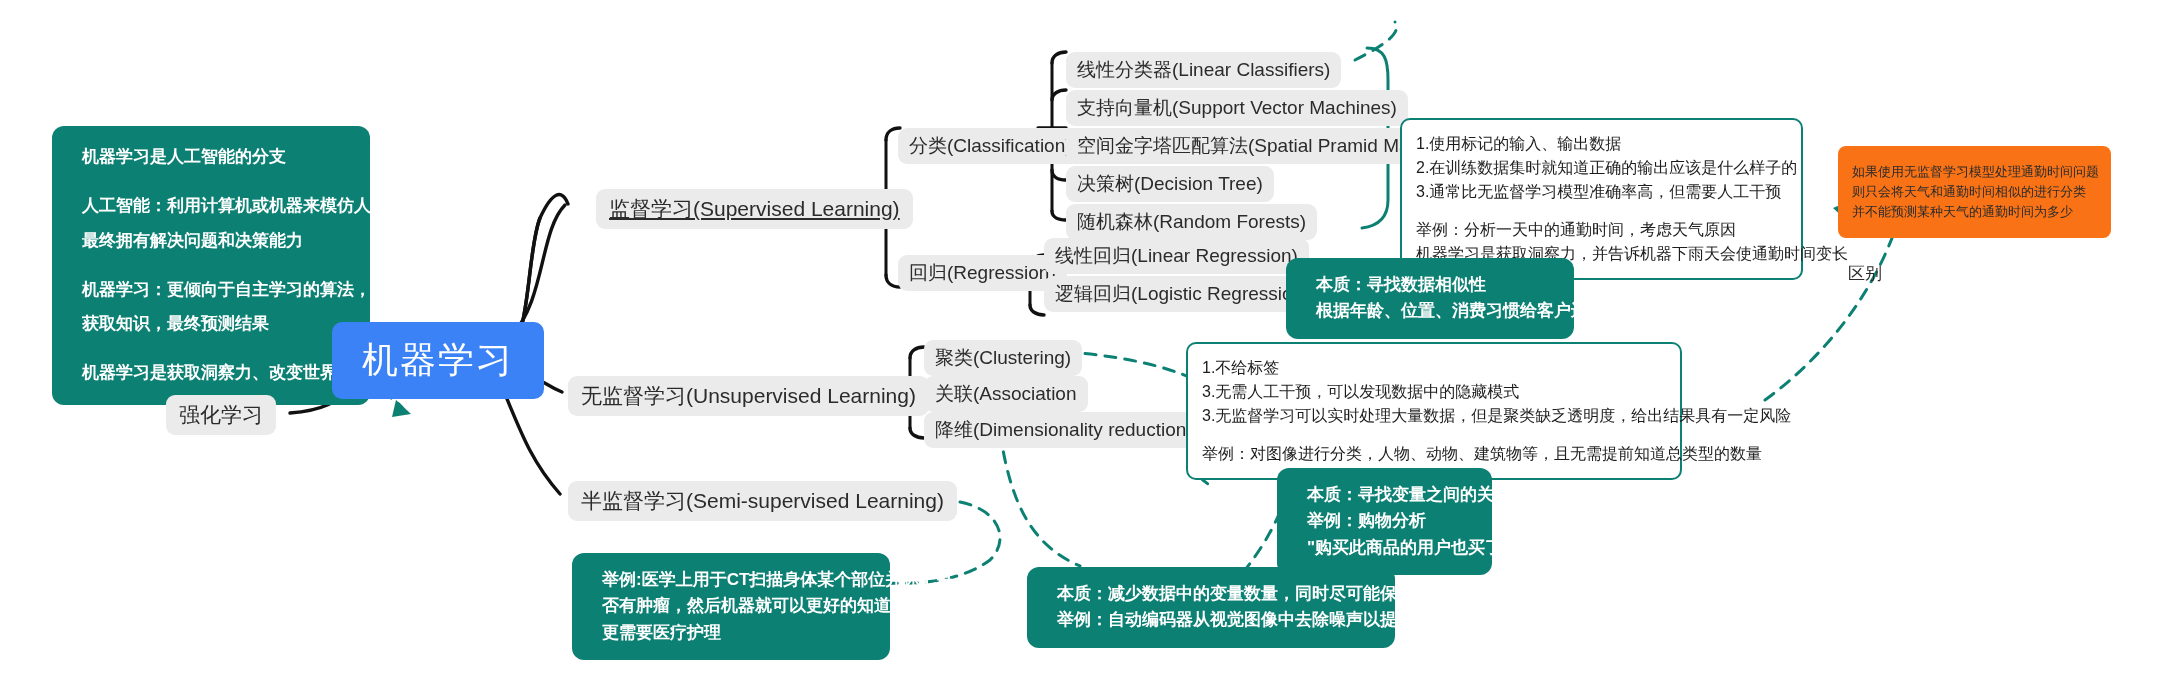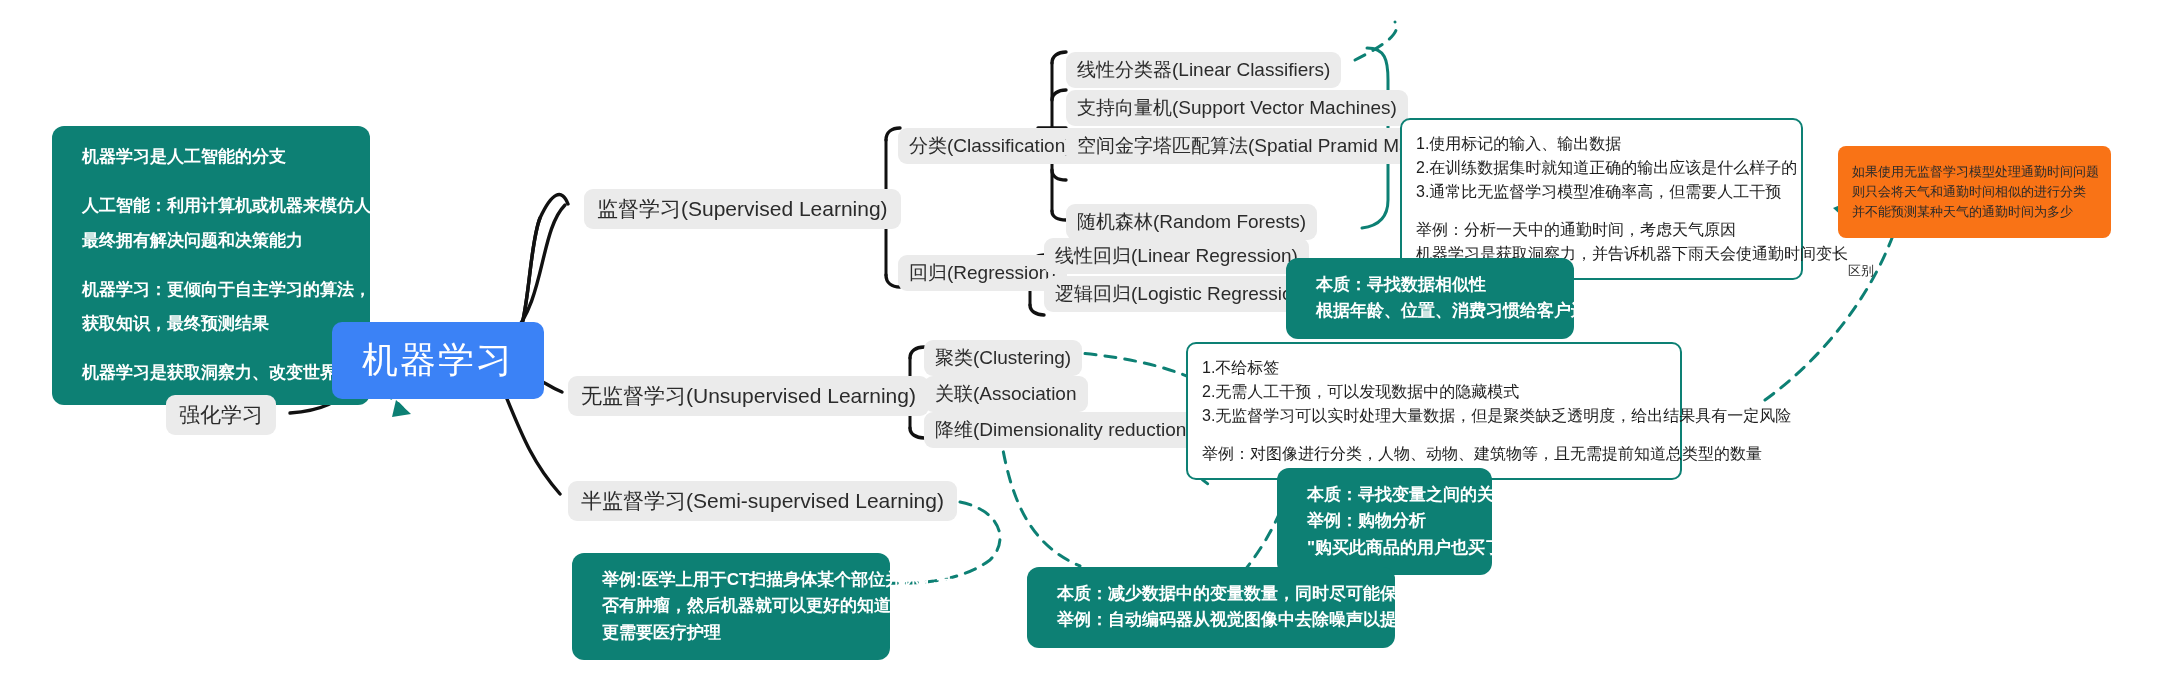--- a/index.html
+++ b/index.html
@@ -39,21 +39,21 @@
     background:#ffffff;color:#1d1d1d;border:2.5px solid #0d8074;border-radius:10px;
     padding:12px 14px;font-size:16px;line-height:1.5;
   }
   
   .greynote{
     background:#f97316;color:#2b2b2b;border-radius:8px;
     padding:16px 14px;font-size:13px;line-height:1.55;
   }
   .line{display:block;white-space:nowrap;}
   .spacer{display:block;height:14px;}
-  .edge-label{position:absolute;font-size:13px;color:#2b2b2b;white-space:nowrap;}
+  .edge-label{position:absolute;font-size:17px;color:#2b2b2b;white-space:nowrap;}
 </style>
 </head>
 <body>
 
 <div id="canvas">
 
   <svg class="links" viewBox="0 0 2163 700">
     <g fill="none" stroke="#111111" stroke-width="3.4" stroke-linecap="round">
 
       <path d="M508,345 C530,345 527,250 540,218 C552,192 562,188 568,204"></path>
@@ -139,30 +139,31 @@
     <span class="line">机器学习：更倾向于自主学习的算法，从数据中</span>
     <span class="line">获取知识，最终预测结果</span>
     <span class="spacer"></span>
     <span class="line">机器学习是获取洞察力、改变世界的有效方式</span>
   </div>
 
   <div class="node pill" style="left:166px;top:395px;">强化学习</div>
 
   <div class="node center-node" style="left:332px;top:322px;">机器学习</div>
 
-  <div class="node pill" style="left:584px;top:189px;">监督学习(Supervised Learning)</div>
+  <div class="node pill" style="left:596px;top:189px;text-decoration:underline;">监督学习(Supervised Learning)</div>
   <div class="node pill" style="left:568px;top:376px;">无监督学习(Unsupervised Learning)</div>
   <div class="node pill" style="left:568px;top:481px;">半监督学习(Semi-supervised Learning)</div>
 
   <div class="node pill small" style="left:898px;top:128px;">分类(Classification)</div>
   <div class="node pill small" style="left:898px;top:255px;">回归(Regression)</div>
 
   <div class="node pill small" style="left:1066px;top:52px;">线性分类器(Linear Classifiers)</div>
   <div class="node pill small" style="left:1066px;top:90px;">支持向量机(Support Vector Machines)</div>
   <div class="node pill small" style="left:1066px;top:128px;">空间金字塔匹配算法(Spatial Pramid Matching)</div>
+  <div class="node pill small" style="left:1066px;top:166px;">决策树(Decision Tree)</div>
   <div class="node pill small" style="left:1066px;top:204px;">随机森林(Random Forests)</div>
 
   <div class="node pill small" style="left:1044px;top:238px;">线性回归(Linear Regression)</div>
   <div class="node pill small" style="left:1044px;top:276px;">逻辑回归(Logistic Regression)</div>
 
   <div class="node pill small" style="left:924px;top:340px;">聚类(Clustering)</div>
   <div class="node pill small" style="left:924px;top:376px;">关联(Association</div>
   <div class="node pill small" style="left:924px;top:412px;">降维(Dimensionality reduction)</div>
 
   <div class="node outline" style="left:1400px;top:118px;width:403px;">
@@ -182,21 +183,21 @@
 
   <div class="edge-label" style="left:1848px;top:262px;">区别</div>
 
   <div class="node teal" style="left:1286px;top:258px;width:288px;">
     <span class="line">本质：寻找数据相似性</span>
     <span class="line">根据年龄、位置、消费习惯给客户进行分类</span>
   </div>
 
   <div class="node outline" style="left:1186px;top:342px;width:496px;">
     <span class="line">1.不给标签</span>
-    <span class="line">2.无需人工干预，可以发现数据中的隐藏模式</span>
+    <span class="line">3.无需人工干预，可以发现数据中的隐藏模式</span>
     <span class="line">3.无监督学习可以实时处理大量数据，但是聚类缺乏透明度，给出结果具有一定风险</span>
     <span class="spacer"></span>
     <span class="line">举例：对图像进行分类，人物、动物、建筑物等，且无需提前知道总类型的数量</span>
   </div>
 
   <div class="node teal" style="left:1277px;top:468px;width:215px;">
     <span class="line">本质：寻找变量之间的关联</span>
     <span class="line">举例：购物分析</span>
     <span class="line">"购买此商品的用户也买了……"</span>
   </div>

